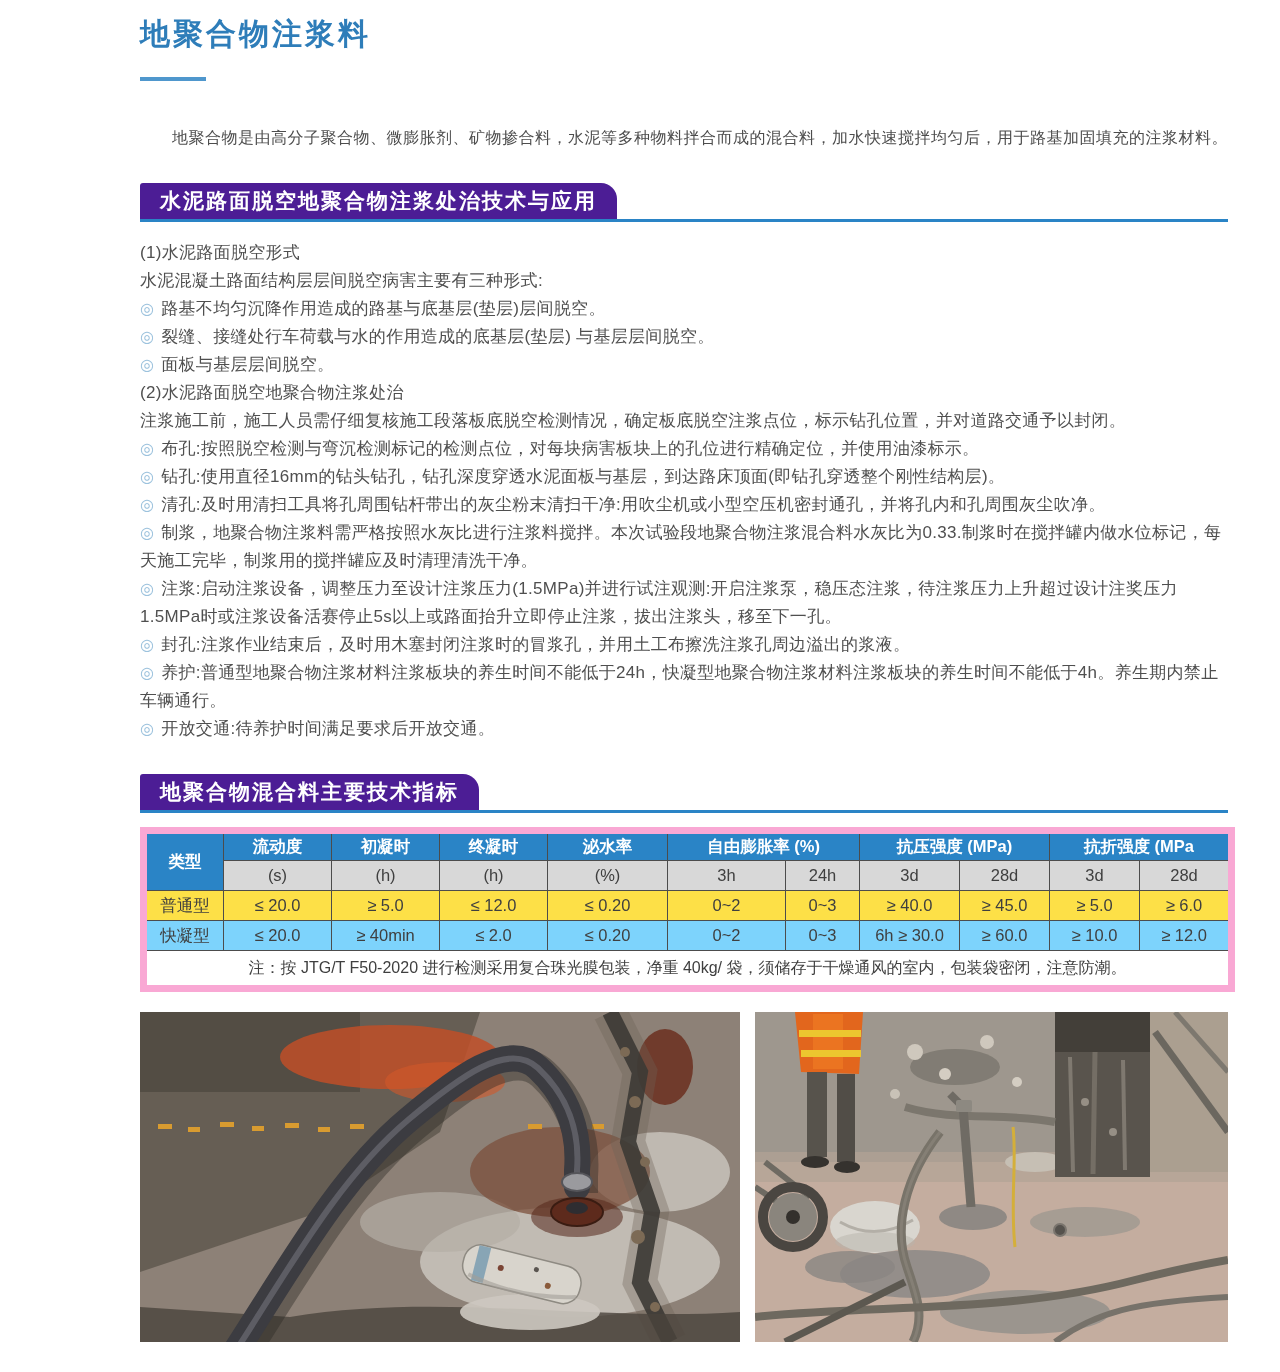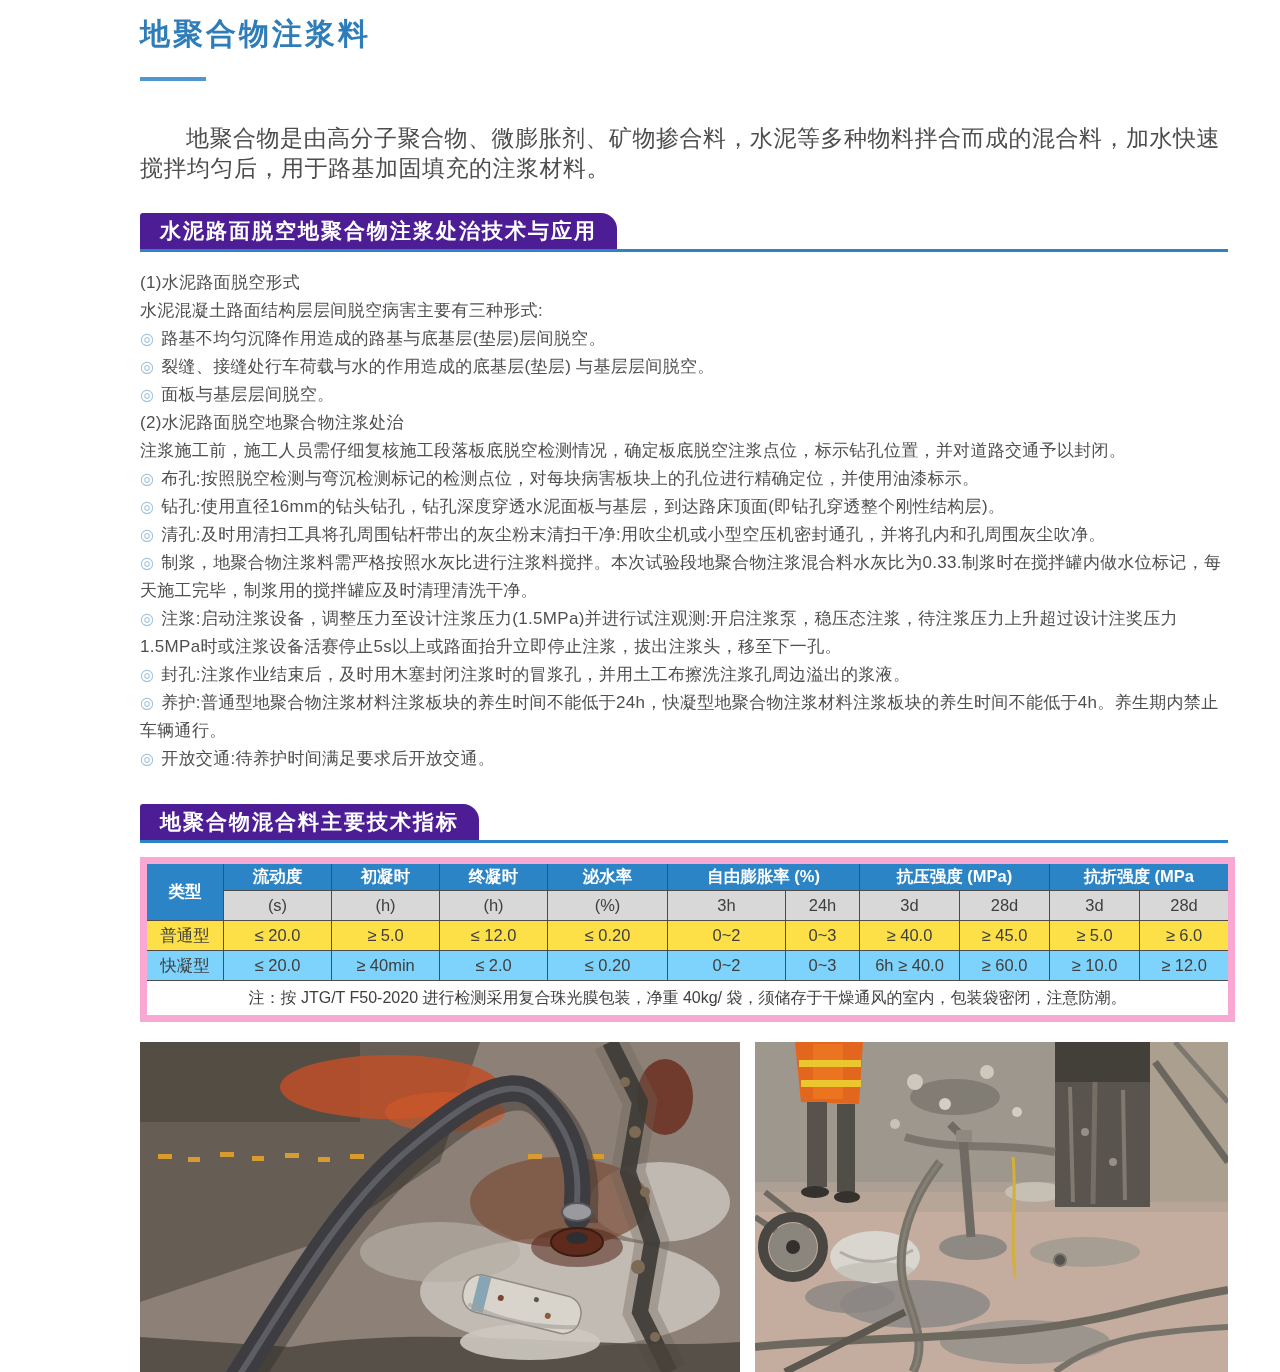--- a/index.html
+++ b/index.html
@@ -12,21 +12,21 @@
   .page { position:relative; width:1056px; height:1372px; background:#ffffff; }
   .content { width:1088px; margin-left:140px; }
 
   .doc-title {
     padding-top:14px; font-size:30px; font-weight:bold;
     color:#2e7db9; letter-spacing:3px;
   }
   .title-dash { margin-top:22px; width:66px; height:4px; background:#4f97cd; }
 
   .intro {
-    margin-top:42px; font-size:23px; line-height:30px;
+    margin-top:42px; font-size:16px; line-height:30px;
     color:#4d4d4d; text-indent:2em; letter-spacing:0.5px;
   }
 
   .banner-row { border-bottom:3px solid #2a84c6; line-height:0; }
   .banner {
     display:inline-block; background:#4c1d95; color:#ffffff;
     font-size:21px; font-weight:bold; letter-spacing:2px;
     line-height:36px; height:36px; padding:0 20px;
     border-radius:3px 16px 0 0; vertical-align:bottom;
   }
@@ -149,21 +149,21 @@
           <td>≥ 6.0</td>
         </tr>
         <tr class="row-gray">
           <th>快凝型</th>
           <td>≤ 20.0</td>
           <td>≥ 40min</td>
           <td>≤ 2.0</td>
           <td>≤ 0.20</td>
           <td>0~2</td>
           <td>0~3</td>
-          <td>6h ≥ 40.0</td>
+          <td>6h ≥ 30.0</td>
           <td>≥ 60.0</td>
           <td>≥ 10.0</td>
           <td>≥ 12.0</td>
         </tr>
         <tr>
           <td colspan="11" class="note-cell">注：按 JTG/T F50-2020 进行检测采用复合珠光膜包装，净重 40kg/ 袋，须储存于干燥通风的室内，包装袋密闭，注意防潮。</td>
         </tr>
       </tbody>
     </table>
 

